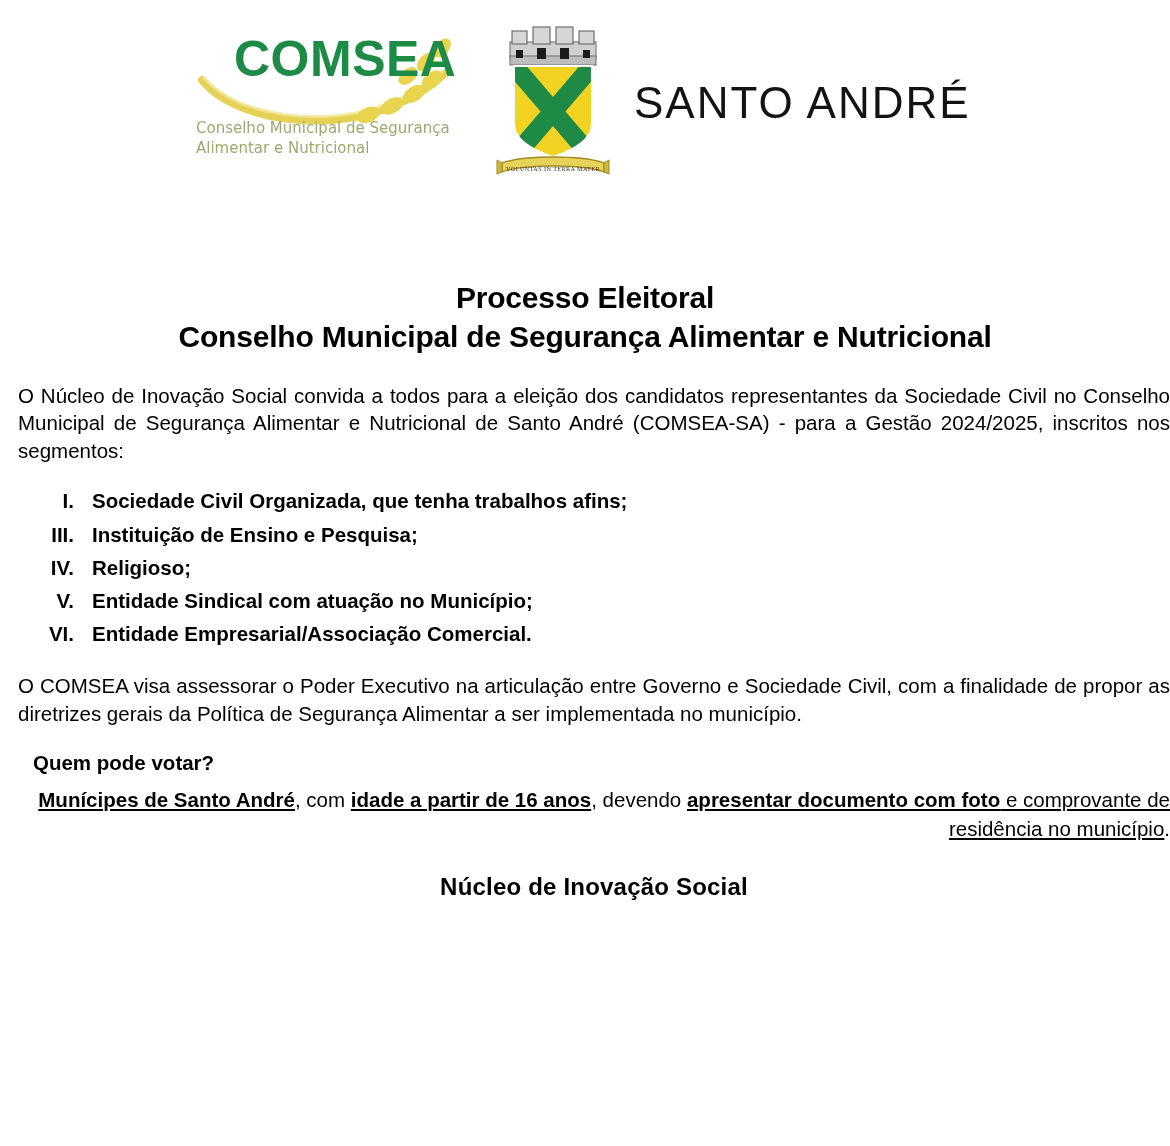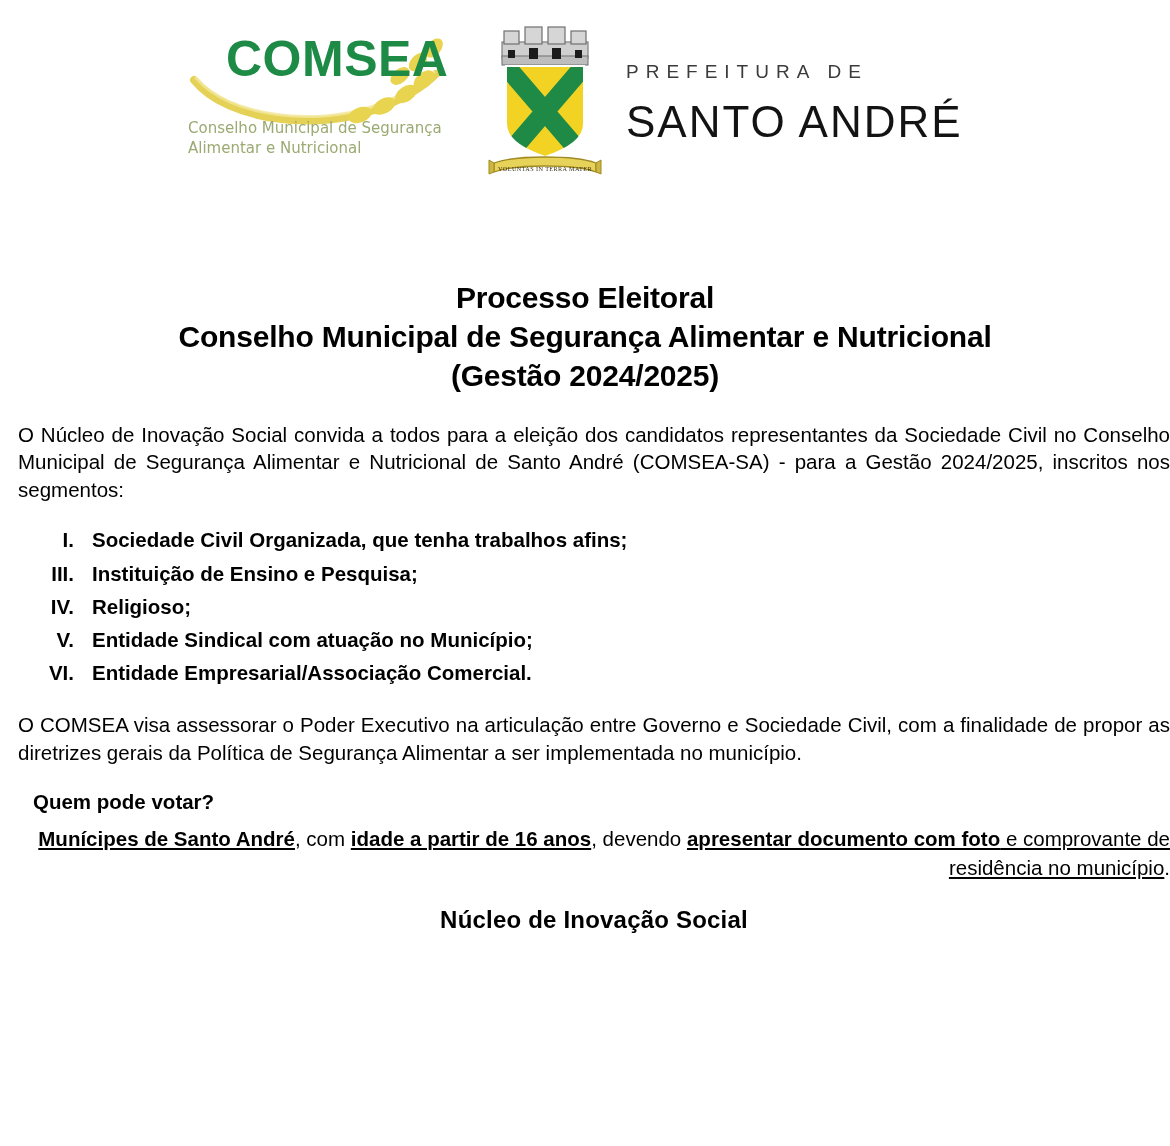--- a/index.html
+++ b/index.html
@@ -18,21 +18,21 @@
   }
 
   
   .header {
     position: relative;
     height: 190px;
     width: 1170px;
   }
   .logo-row {
     position: absolute;
-    left: 188px;
+    left: 196px;
     top: 18px;
     display: flex;
     align-items: flex-start;
   }
 
   
   .comsea-logo {
     position: relative;
     width: 270px;
     height: 160px;
@@ -155,21 +155,21 @@
     font-size: 20.5px;
     line-height: 1.42;
     text-align: right;
   }
 
   b, .b { font-weight: bold; }
   .u { text-decoration: underline; }
   .bu { font-weight: bold; text-decoration: underline; }
 
   .footer {
-    margin-top: 24px;
+    margin-top: 30px;
     text-align: center;
     font-size: 24px;
     font-weight: bold;
     letter-spacing: 0.2px;
   }
 </style>
 </head>
 <body>
 
 <div class="header">
@@ -224,31 +224,29 @@
         <g>
           <path d="M8 143 C 30 135, 88 135, 110 143 L110 152 C 88 144, 30 144, 8 152 Z" fill="#e8d35a" stroke="#a08a22" stroke-width="1.3"></path>
           <path d="M8 143 L3 140 L3 154 L8 152 Z" fill="#cdb641" stroke="#a08a22" stroke-width="1"></path>
           <path d="M110 143 L115 140 L115 154 L110 152 Z" fill="#cdb641" stroke="#a08a22" stroke-width="1"></path>
           <text x="59" y="151" font-size="6.2" font-family="Liberation Serif, serif" fill="#3a3113" text-anchor="middle" letter-spacing="0.4">VOLUNTAS IN TERRA MATER</text>
         </g>
       </svg>
     </div>
 
     <div class="prefeitura-mark">
-      <div class="prefeitura-top">PREFEITURA DE</div>
       <div class="prefeitura-bottom">SANTO ANDRÉ</div>
     </div>
 
   </div>
 </div>
 
 <div class="title-block">
   <span class="title-line">Processo Eleitoral</span>
   <span class="title-line">Conselho Municipal de Segurança Alimentar e Nutricional</span>
-  <span class="title-line">(Gestão 2024/2025)</span>
 </div>
 
 <div class="body-wrap">
 
   <p class="para">O Núcleo de Inovação Social convida a todos para a eleição dos candidatos representantes da Sociedade Civil no Conselho Municipal de Segurança Alimentar e Nutricional de Santo André (COMSEA-SA) - para a Gestão 2024/2025, inscritos nos segmentos:</p>
 
   <ul class="seg-list">
     <li class="seg-item">
       <span class="seg-num">I.</span>
       <span class="seg-text">Sociedade Civil Organizada, que tenha trabalhos afins;</span>

